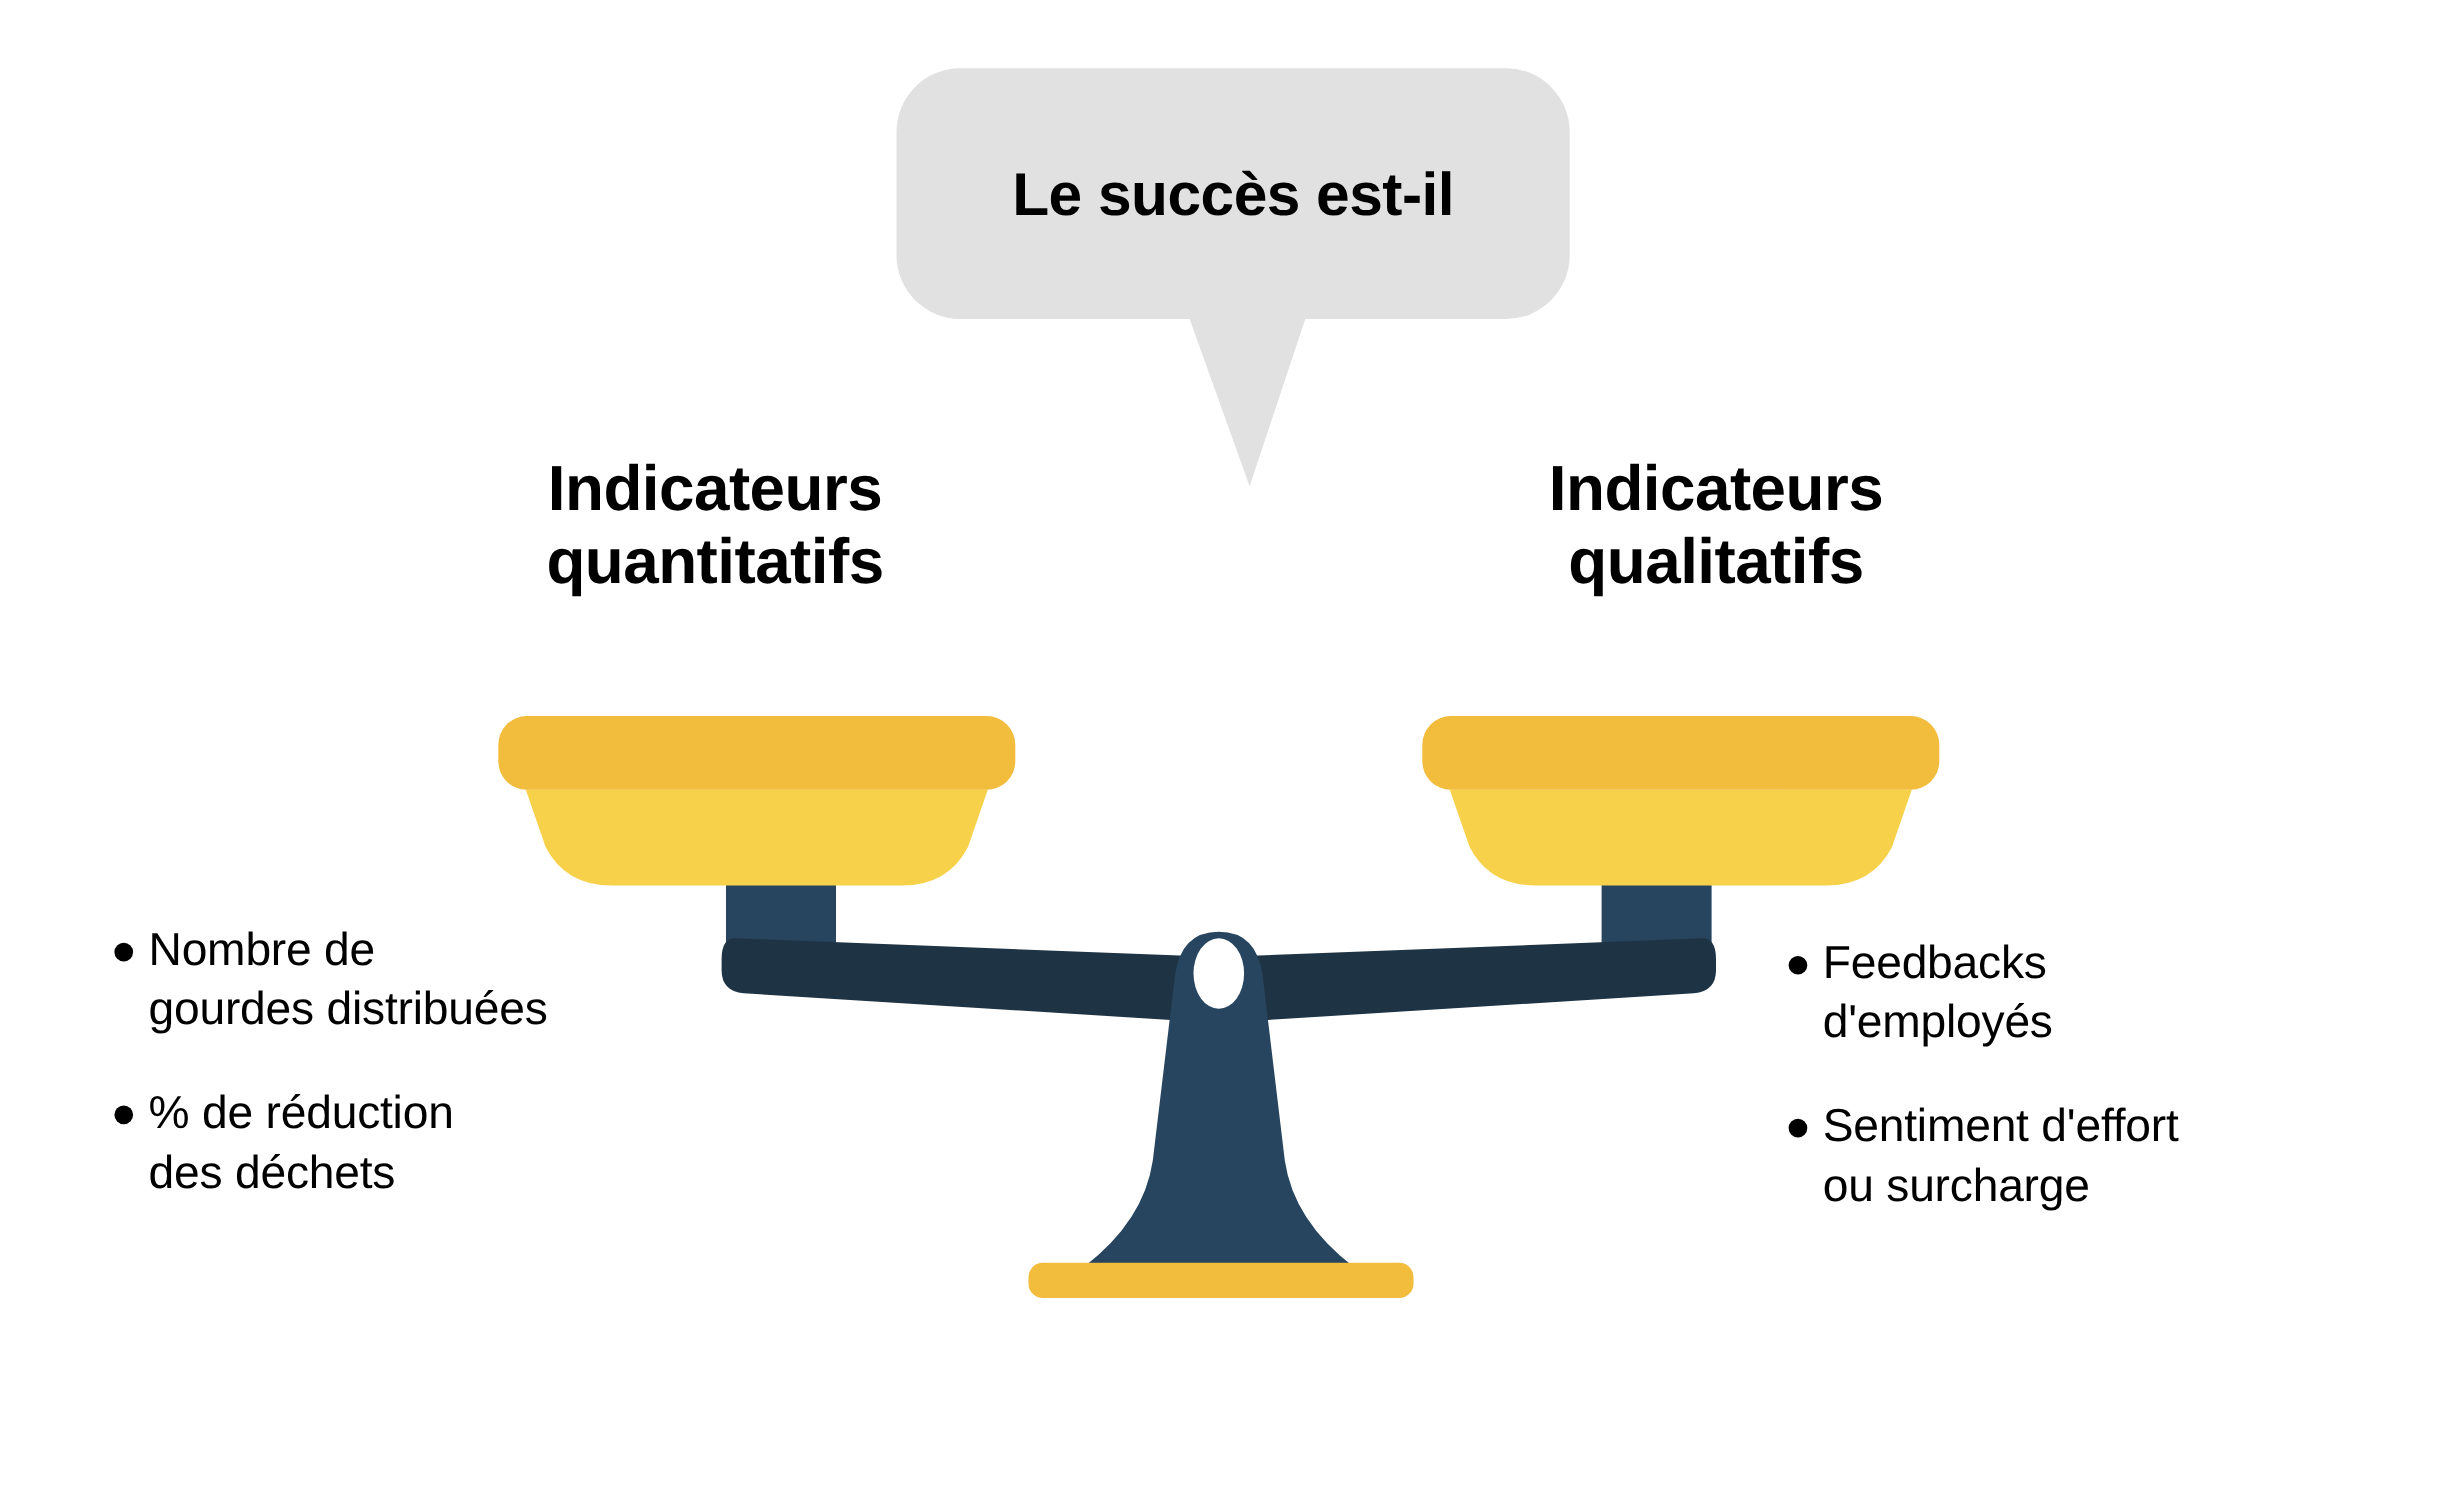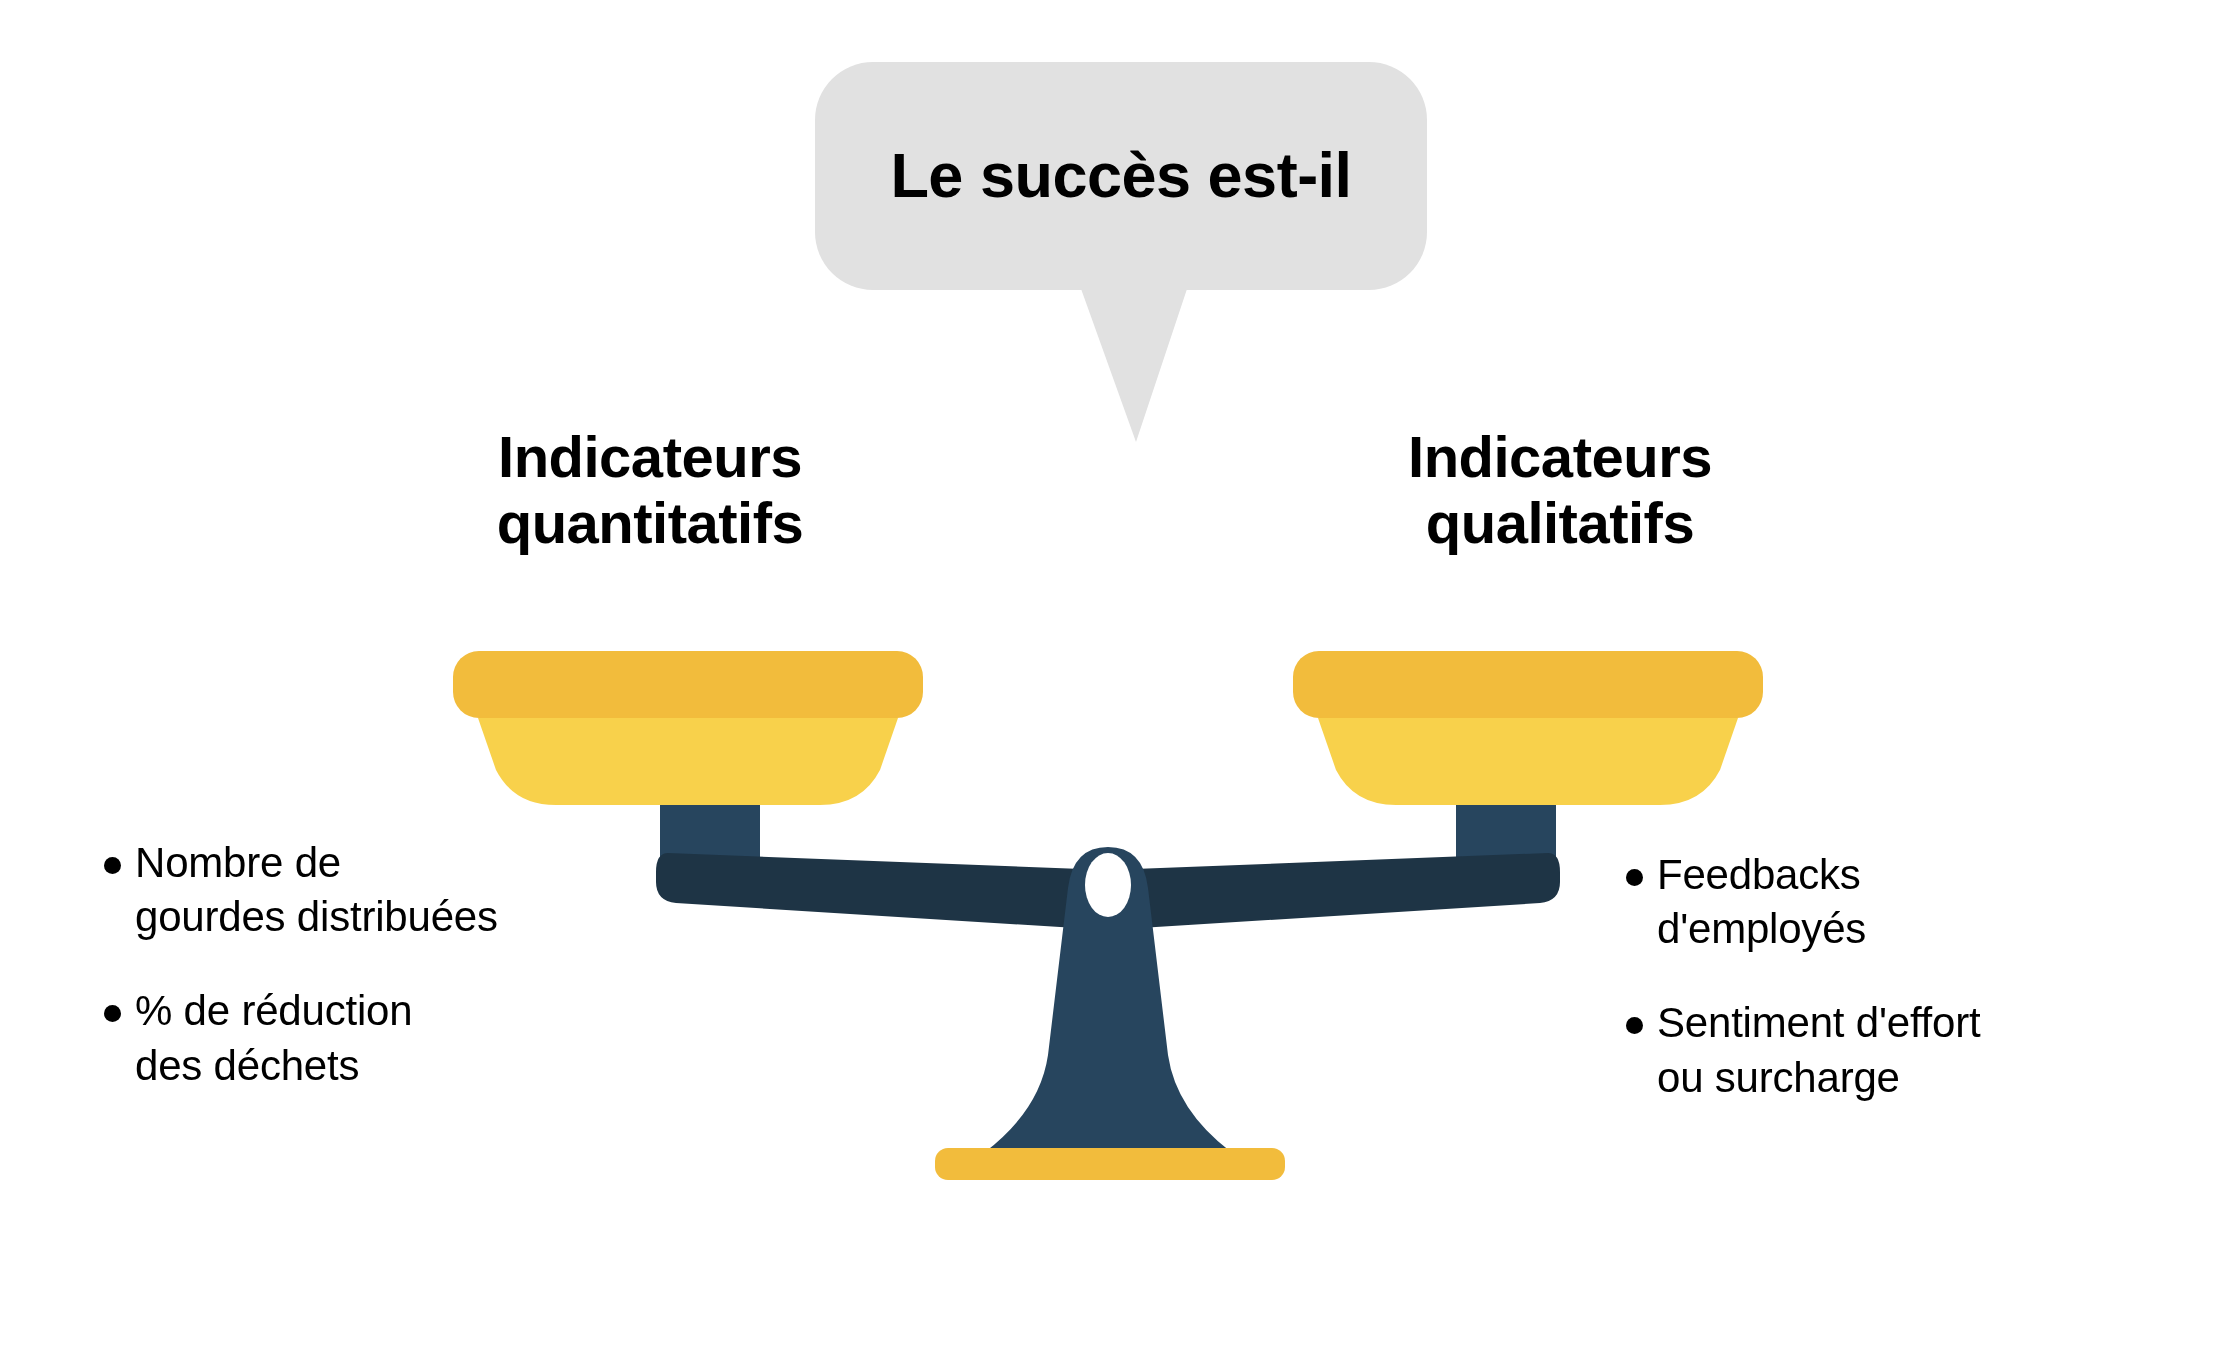--- a/index.html
+++ b/index.html
@@ -31,21 +31,21 @@
     border-radius: 58px;
     display: flex;
     flex-direction: column;
     align-items: center;
     justify-content: center;
     box-sizing: border-box;
     padding: 0 34px;
   }
   #speech-bubble .bubble-line {
     color: #000000;
-    font-size: 63px;
+    font-size: 55px;
     font-weight: 700;
     line-height: 1.14;
     letter-spacing: -0.5px;
     text-align: left;
     white-space: nowrap;
   }
   #bubble-tail {
     position: absolute;
     left: 1080px;
     top: 286px;
@@ -56,21 +56,20 @@
   
   .column-heading {
     position: absolute;
     color: #000000;
     font-size: 58px;
     font-weight: 700;
     line-height: 1.14;
     letter-spacing: -0.5px;
     text-align: center;
     white-space: nowrap;
-    margin-top: 12px;
   }
   #heading-quantitative {
     left: 420px;
     top: 412px;
     width: 460px;
   }
   #heading-qualitative {
     left: 1330px;
     top: 412px;
     width: 460px;

